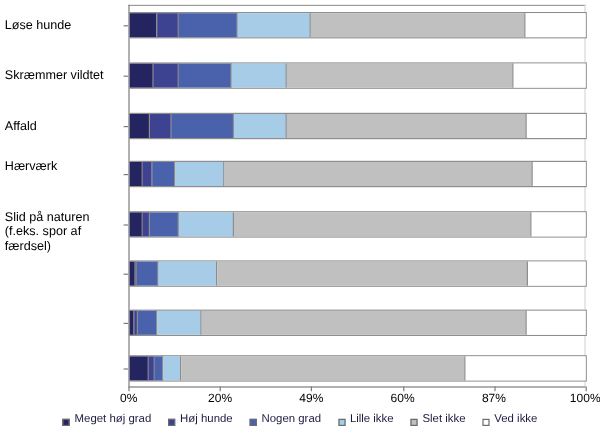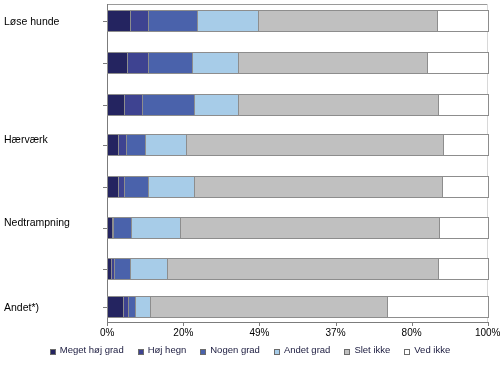--- a/index.html
+++ b/index.html
@@ -149,31 +149,33 @@
           <div class="seg" title="Meget høj grad: 6%" style="width: 22.824px; background: rgb(36, 36, 96);"></div>
           <div class="seg" title="Høj grad: 4.7%" style="width: 17.8788px; background: rgb(62, 67, 145);"></div>
           <div class="seg" title="Nogen grad: 12.9%" style="width: 49.0716px; background: rgb(74, 98, 171);"></div>
           <div class="seg" title="Lille grad: 16%" style="width: 60.864px; background: rgb(167, 204, 232);"></div>
           <div class="seg" title="Slet ikke: 47.1%" style="width: 179.168px; background: rgb(192, 192, 192);"></div>
           <div class="seg" title="Ved ikke: 13.3%" style="width: 50.5932px; background: rgb(255, 255, 255);"></div>
         </div>
       </div>
       <div class="row" style="top: 46px;">
         <div class="cat-tick" style="top: 17px;"></div>
+        <div class="row-label" style="top: 11px;"><span>Skræmmer vildtet</span></div>
         <div class="bar" title="Skræmmer vildtet" style="top: 6px; width: 382.4px;">
           <div class="seg" title="Meget høj grad: 5.2%" style="width: 19.7808px; background: rgb(36, 36, 96);"></div>
           <div class="seg" title="Høj grad: 5.5%" style="width: 20.922px; background: rgb(62, 67, 145);"></div>
           <div class="seg" title="Nogen grad: 11.6%" style="width: 44.1264px; background: rgb(74, 98, 171);"></div>
           <div class="seg" title="Lille grad: 12.1%" style="width: 46.0284px; background: rgb(167, 204, 232);"></div>
           <div class="seg" title="Slet ikke: 49.6%" style="width: 188.678px; background: rgb(192, 192, 192);"></div>
           <div class="seg" title="Ved ikke: 16%" style="width: 60.864px; background: rgb(255, 255, 255);"></div>
         </div>
       </div>
       <div class="row" style="top: 88px;">
         <div class="cat-tick" style="top: 17px;"></div>
+        <div class="row-label" style="top: 11px;"><span>Affald</span></div>
         <div class="bar" title="Affald" style="top: 6px; width: 382.4px;">
           <div class="seg" title="Meget høj grad: 4.6%" style="width: 17.4984px; background: rgb(36, 36, 96);"></div>
           <div class="seg" title="Høj grad: 4.5%" style="width: 17.118px; background: rgb(62, 67, 145);"></div>
           <div class="seg" title="Nogen grad: 13.7%" style="width: 52.1148px; background: rgb(74, 98, 171);"></div>
           <div class="seg" title="Lille grad: 11.6%" style="width: 44.1264px; background: rgb(167, 204, 232);"></div>
           <div class="seg" title="Slet ikke: 52.6%" style="width: 200.09px; background: rgb(192, 192, 192);"></div>
           <div class="seg" title="Ved ikke: 13%" style="width: 49.452px; background: rgb(255, 255, 255);"></div>
         </div>
       </div>
       <div class="row" style="top: 128px;">
@@ -183,32 +185,33 @@
           <div class="seg" title="Meget høj grad: 2.8%" style="width: 10.6512px; background: rgb(36, 36, 96);"></div>
           <div class="seg" title="Høj grad: 2.1%" style="width: 7.9884px; background: rgb(62, 67, 145);"></div>
           <div class="seg" title="Nogen grad: 5%" style="width: 19.02px; background: rgb(74, 98, 171);"></div>
           <div class="seg" title="Lille grad: 10.8%" style="width: 41.0832px; background: rgb(167, 204, 232);"></div>
           <div class="seg" title="Slet ikke: 67.6%" style="width: 257.15px; background: rgb(192, 192, 192);"></div>
           <div class="seg" title="Ved ikke: 11.7%" style="width: 44.5068px; background: rgb(255, 255, 255);"></div>
         </div>
       </div>
       <div class="row" style="top: 170px;">
         <div class="cat-tick" style="top: 17px;"></div>
+        <div class="row-label" style="top: 5px;"><span>Slid på naturen</span><span class="l2">(f.eks. spor af færdsel)</span></div>
         <div class="bar" title="Slid på naturen (f.eks. spor af færdsel)" style="top: 6px; width: 382.4px;">
           <div class="seg" title="Meget høj grad: 3%" style="width: 11.412px; background: rgb(36, 36, 96);"></div>
           <div class="seg" title="Høj grad: 1.4%" style="width: 5.3256px; background: rgb(62, 67, 145);"></div>
           <div class="seg" title="Nogen grad: 6.3%" style="width: 23.9652px; background: rgb(74, 98, 171);"></div>
           <div class="seg" title="Lille grad: 12.1%" style="width: 46.0284px; background: rgb(167, 204, 232);"></div>
           <div class="seg" title="Slet ikke: 65.2%" style="width: 248.021px; background: rgb(192, 192, 192);"></div>
           <div class="seg" title="Ved ikke: 12%" style="width: 45.648px; background: rgb(255, 255, 255);"></div>
         </div>
       </div>
       <div class="row" style="top: 211px;">
         <div class="cat-tick" style="top: 17px;"></div>
-        <div class="row-label" style="top: 5px;"><span>Nedtrampning</span></div>
+        <div class="row-label" style="top: 5px;"></div>
         <div class="bar" title="Nedtrampning af afgrøder" style="top: 6px; width: 382.4px;">
           <div class="seg" title="Meget høj grad: 1.2%" style="width: 4.5648px; background: rgb(36, 36, 96);"></div>
           <div class="seg" title="Høj grad: 0.3%" style="width: 1.1412px; background: rgb(62, 67, 145);"></div>
           <div class="seg" title="Nogen grad: 4.7%" style="width: 17.8788px; background: rgb(74, 98, 171);"></div>
           <div class="seg" title="Lille grad: 12.9%" style="width: 49.0716px; background: rgb(167, 204, 232);"></div>
           <div class="seg" title="Slet ikke: 68.1%" style="width: 259.052px; background: rgb(192, 192, 192);"></div>
           <div class="seg" title="Ved ikke: 12.8%" style="width: 48.6912px; background: rgb(255, 255, 255);"></div>
         </div>
       </div>
       <div class="row" style="top: 252px;">
@@ -217,62 +220,61 @@
           <div class="seg" title="Meget høj grad: 1%" style="width: 3.804px; background: rgb(36, 36, 96);"></div>
           <div class="seg" title="Høj grad: 0.8%" style="width: 3.0432px; background: rgb(62, 67, 145);"></div>
           <div class="seg" title="Nogen grad: 4.2%" style="width: 15.9768px; background: rgb(74, 98, 171);"></div>
           <div class="seg" title="Lille grad: 9.9%" style="width: 37.6596px; background: rgb(167, 204, 232);"></div>
           <div class="seg" title="Slet ikke: 71.1%" style="width: 270.464px; background: rgb(192, 192, 192);"></div>
           <div class="seg" title="Ved ikke: 13%" style="width: 49.452px; background: rgb(255, 255, 255);"></div>
         </div>
       </div>
       <div class="row" style="top: 292px;">
         <div class="cat-tick" style="top: 15px;"></div>
-        <div class="row-label" style="top: 9px;"><span>Andet*)</span></div>
         <div class="bar" title="Andet*)" style="top: 4px; width: 382.4px;">
           <div class="seg" title="Meget høj grad: 4.1%" style="width: 15.5964px; background: rgb(36, 36, 96);"></div>
           <div class="seg" title="Høj grad: 1.3%" style="width: 4.9452px; background: rgb(62, 67, 145);"></div>
           <div class="seg" title="Nogen grad: 1.9%" style="width: 7.2276px; background: rgb(74, 98, 171);"></div>
           <div class="seg" title="Lille grad: 3.9%" style="width: 14.8356px; background: rgb(167, 204, 232);"></div>
           <div class="seg" title="Slet ikke: 62.3%" style="width: 236.989px; background: rgb(192, 192, 192);"></div>
           <div class="seg" title="Ved ikke: 26.5%" style="width: 100.806px; background: rgb(255, 255, 255);"></div>
         </div>
       </div>
     </div>
   <div id="xaxis-container">
       <div class="xtick" style="left: 107.3px;"></div>
       <div class="xlabel" style="left: 84.3px;">0%</div>
       <div class="xtick" style="left: 183.38px;"></div>
       <div class="xlabel" style="left: 160.38px;">20%</div>
       <div class="xtick" style="left: 259.46px;"></div>
       <div class="xlabel" style="left: 236.46px;">49%</div>
       <div class="xtick" style="left: 335.54px;"></div>
-      <div class="xlabel" style="left: 312.54px;">37%</div>
+      <div class="xlabel" style="left: 312.54px;">60%</div>
       <div class="xtick" style="left: 411.62px;"></div>
-      <div class="xlabel" style="left: 388.62px;">80%</div>
+      <div class="xlabel" style="left: 388.62px;">87%</div>
       <div class="xtick" style="left: 487.7px;"></div>
       <div class="xlabel" style="left: 464.7px;">100%</div>
     </div>
 
   <div class="legend" id="legend-container">
       <div class="legend-item">
         <span class="legend-swatch" style="background: rgb(36, 36, 96);"></span>
         <span class="legend-text">Meget høj grad</span>
       </div>
       <div class="legend-item">
         <span class="legend-swatch" style="background: rgb(62, 67, 145);"></span>
-        <span class="legend-text">Høj hegn</span>
+        <span class="legend-text">Høj hunde</span>
       </div>
       <div class="legend-item">
         <span class="legend-swatch" style="background: rgb(74, 98, 171);"></span>
         <span class="legend-text">Nogen grad</span>
       </div>
       <div class="legend-item">
         <span class="legend-swatch" style="background: rgb(167, 204, 232);"></span>
-        <span class="legend-text">Andet grad</span>
+        <span class="legend-text">Lille ikke</span>
       </div>
       <div class="legend-item">
         <span class="legend-swatch" style="background: rgb(192, 192, 192);"></span>
         <span class="legend-text">Slet ikke</span>
       </div>
       <div class="legend-item">
         <span class="legend-swatch" style="background: rgb(255, 255, 255);"></span>
         <span class="legend-text">Ved ikke</span>
       </div>
     </div>

